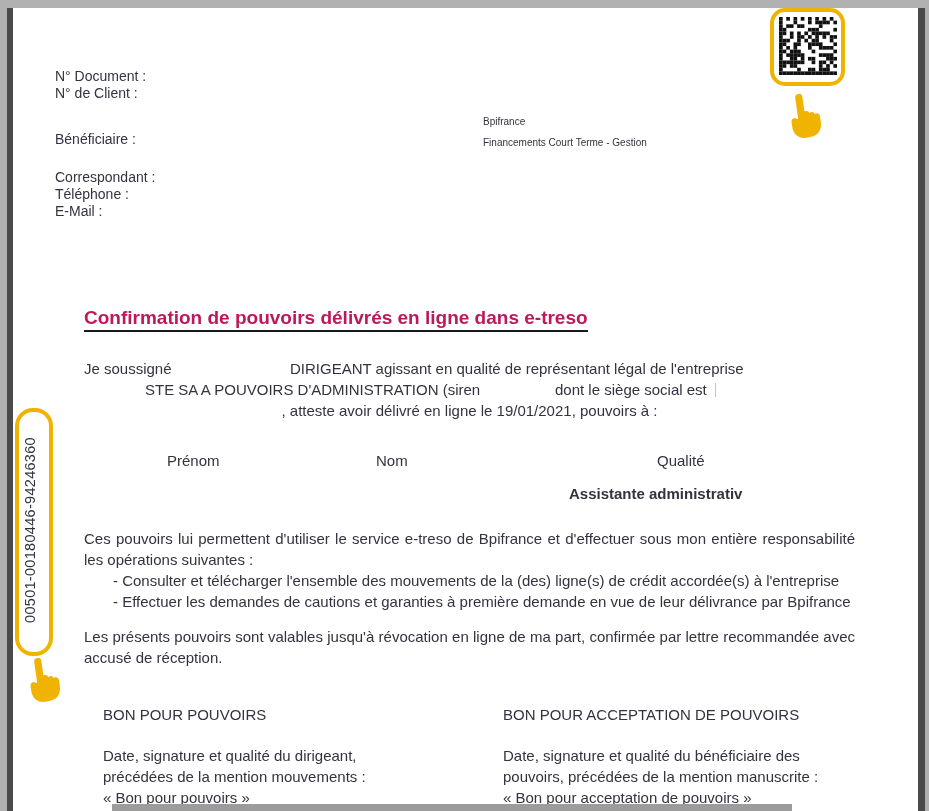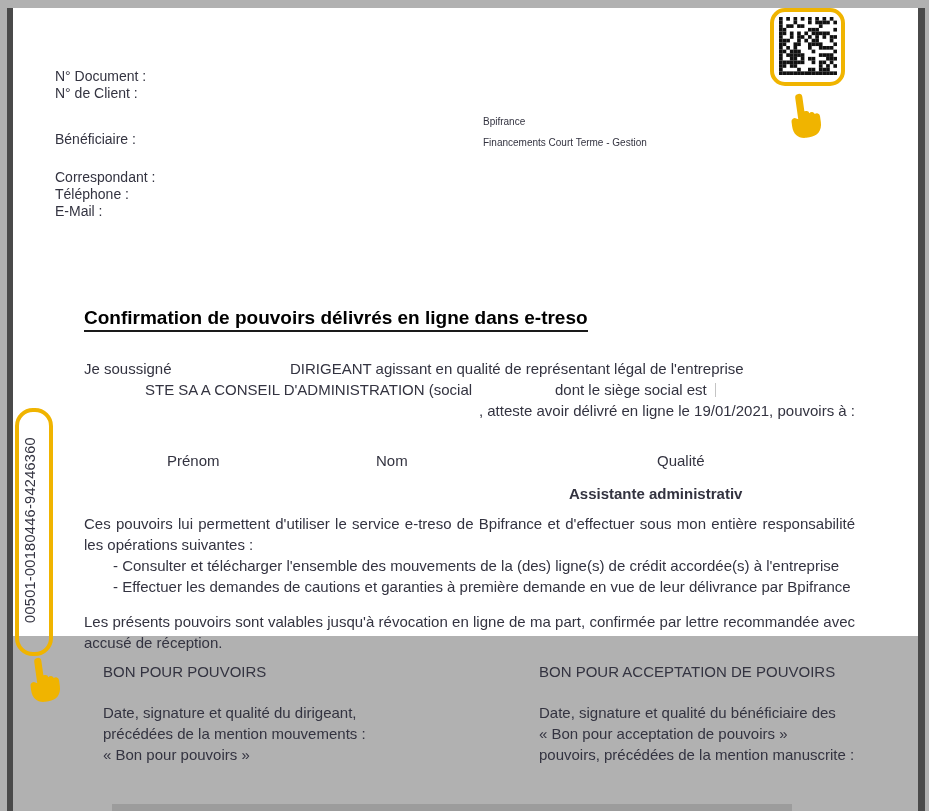--- a/index.html
+++ b/index.html
@@ -5,54 +5,54 @@
   * { margin:0; padding:0; box-sizing:border-box; }
   html,body { width:929px; height:811px; }
   body { font-family:"Liberation Sans", sans-serif; background:#b1b1b1; position:relative; overflow:hidden; }
 
   .screen { position:absolute; inset:0; background:#b1b1b1; }
 
   .border-strip { position:absolute; background:#4a4a4a; }
   .strip-left  { left:7px;  top:8px; width:6px; height:803px; }
   .strip-right { left:918px; top:8px; width:7px; height:803px; }
 
-  .page { position:absolute; left:13px; top:8px; width:905px; height:628px; background:#ffffff; color:#333340; font-size:15px; }
+  .page { position:absolute; left:13px; top:8px; width:905px; height:803px; background:#ffffff; color:#333340; font-size:15px; }
 
   
   .hdr { position:absolute; font-size:14px; line-height:17px; }
   .hdr-doc   { left:42px; top:60px; }
   .hdr-benef { left:42px; top:123px; }
   .hdr-corr  { left:42px; top:161px; }
   .org-block { position:absolute; left:470px; top:103px; font-size:10px; line-height:21px; }
 
   
   .content { position:absolute; left:71px; top:299px; width:771px; line-height:21px; }
-  .doc-title { display:inline-block; font-size:19px; font-weight:bold; color:#000000; line-height:22px;
+  .doc-title { display:inline-block; font-size:19px; font-weight:bold; color:#be185d; line-height:22px;
                border-bottom:2px solid #1a1a1a; padding-bottom:1px; }
   .intro { margin-top:26px; }
   .intro-line { white-space:nowrap; }
   .sp-a { display:inline-block; width:206px; }
   .sp-b { display:inline-block; width:61px; }
   .sp-c { display:inline-block; width:410px; }
-  .intro-line3 { text-align:right; }
+  .intro-line3 { text-align:center; }
   .caret-mark { display:inline-block; width:1px; height:14px; background:#c4c4c4; margin-left:8px; vertical-align:-2px; }
 
   .cols-row { position:relative; height:21px; margin-top:29px; }
   .cols-row span { position:absolute; top:0; }
   .col-first { left:83px; }
   .col-last  { left:292px; }
   .col-role  { left:573px; }
   .role-value-row { position:relative; height:21px; margin-top:12px; }
   .role-value-row span { position:absolute; left:485px;font-weight:bold; }
 
-  .para { text-align:justify; margin-top:9px; }
+  .para { text-align:justify; margin-top:24px; }
   .bullet { padding-left:38px; text-indent:-9px; }
   .para-validity { text-align:justify;margin-top:14px; }
 
-  .sig-row { display:flex; margin-top:8px; margin-left:19px;gap:36px; }
+  .sig-row { display:flex; margin-top:36px; margin-left:19px; }
   .sig-col-left  { width:400px; }
   .sig-col-right { flex:1; }
   .sig-head { margin-bottom:20px; }
 
   
   .ring { position:absolute; border:4px solid #F0B400; border-radius:18px; background:transparent; }
   .ring-ref     { left:2px;   top:400px; width:38px; height:248px; }
   .ring-barcode { left:757px; top:0px;   width:75px; height:78px; border-radius:15px; }
 
   .ref-vertical { position:absolute; left:-93px; top:512px; width:224px; height:20px;
@@ -92,21 +92,21 @@
     </div>
 
     <div class="content">
       <span class="doc-title">Confirmation de pouvoirs délivrés en ligne dans e-treso</span>
 
       <div class="intro">
         <div class="intro-line">
           <span class="sp-a">Je soussigné</span><span>DIRIGEANT agissant en qualité de représentant légal de l'entreprise</span>
         </div>
         <div class="intro-line">
-          <span class="sp-b"></span><span class="sp-c">STE SA A CONSEIL D'ADMINISTRATION (social</span><span>dont le siège social est</span><span class="caret-mark"></span>
+          <span class="sp-b"></span><span class="sp-c">STE SA A POUVOIRS D'ADMINISTRATION (siren</span><span>dont le siège social est</span><span class="caret-mark"></span>
         </div>
         <div class="intro-line3">, atteste avoir délivré en ligne le 19/01/2021, pouvoirs à :</div>
       </div>
 
       <div class="cols-row">
         <span class="col-first">Prénom</span>
         <span class="col-last">Nom</span>
         <span class="col-role">Qualité</span>
       </div>
       <div class="role-value-row">
@@ -121,22 +121,22 @@
       <div class="sig-row">
         <div class="sig-col-left">
           <div class="sig-head">BON POUR POUVOIRS</div>
           <div>Date, signature et qualité du dirigeant,</div>
           <div>précédées de la mention mouvements :</div>
           <div>« Bon pour pouvoirs »</div>
         </div>
         <div class="sig-col-right">
           <div class="sig-head">BON POUR ACCEPTATION DE POUVOIRS</div>
           <div>Date, signature et qualité du bénéficiaire des</div>
+          <div>pouvoirs, précédées de la mention manuscrite :</div>
           <div>« Bon pour acceptation de pouvoirs »</div>
-          <div>pouvoirs, précédées de la mention manuscrite :</div>
         </div>
       </div>
     </div>
 
     <div class="ring ring-ref"></div>
     <div class="ref-vertical">00501-00180446-94246360</div>
     <svg class="hand hand-left" viewBox="0 0 44 50">
       <g transform="rotate(-8 22 25)" fill="#F0B400">
         <path d="M13 4.5a3.6 3.6 0 0 1 7.2 0V19h1.6a3.1 3.1 0 0 1 3.1 2.6 3.1 3.1 0 0 1 5.2 1.6 3.1 3.1 0 0 1 4.9 2.6V32c0 8.6-5.2 13.5-13.4 13.5h-3.2C11 45.5 6 40.5 6 32.5v-4.9a3.3 3.3 0 0 1 5.2-2.7l1.8 1.2Z"></path>
       </g>

